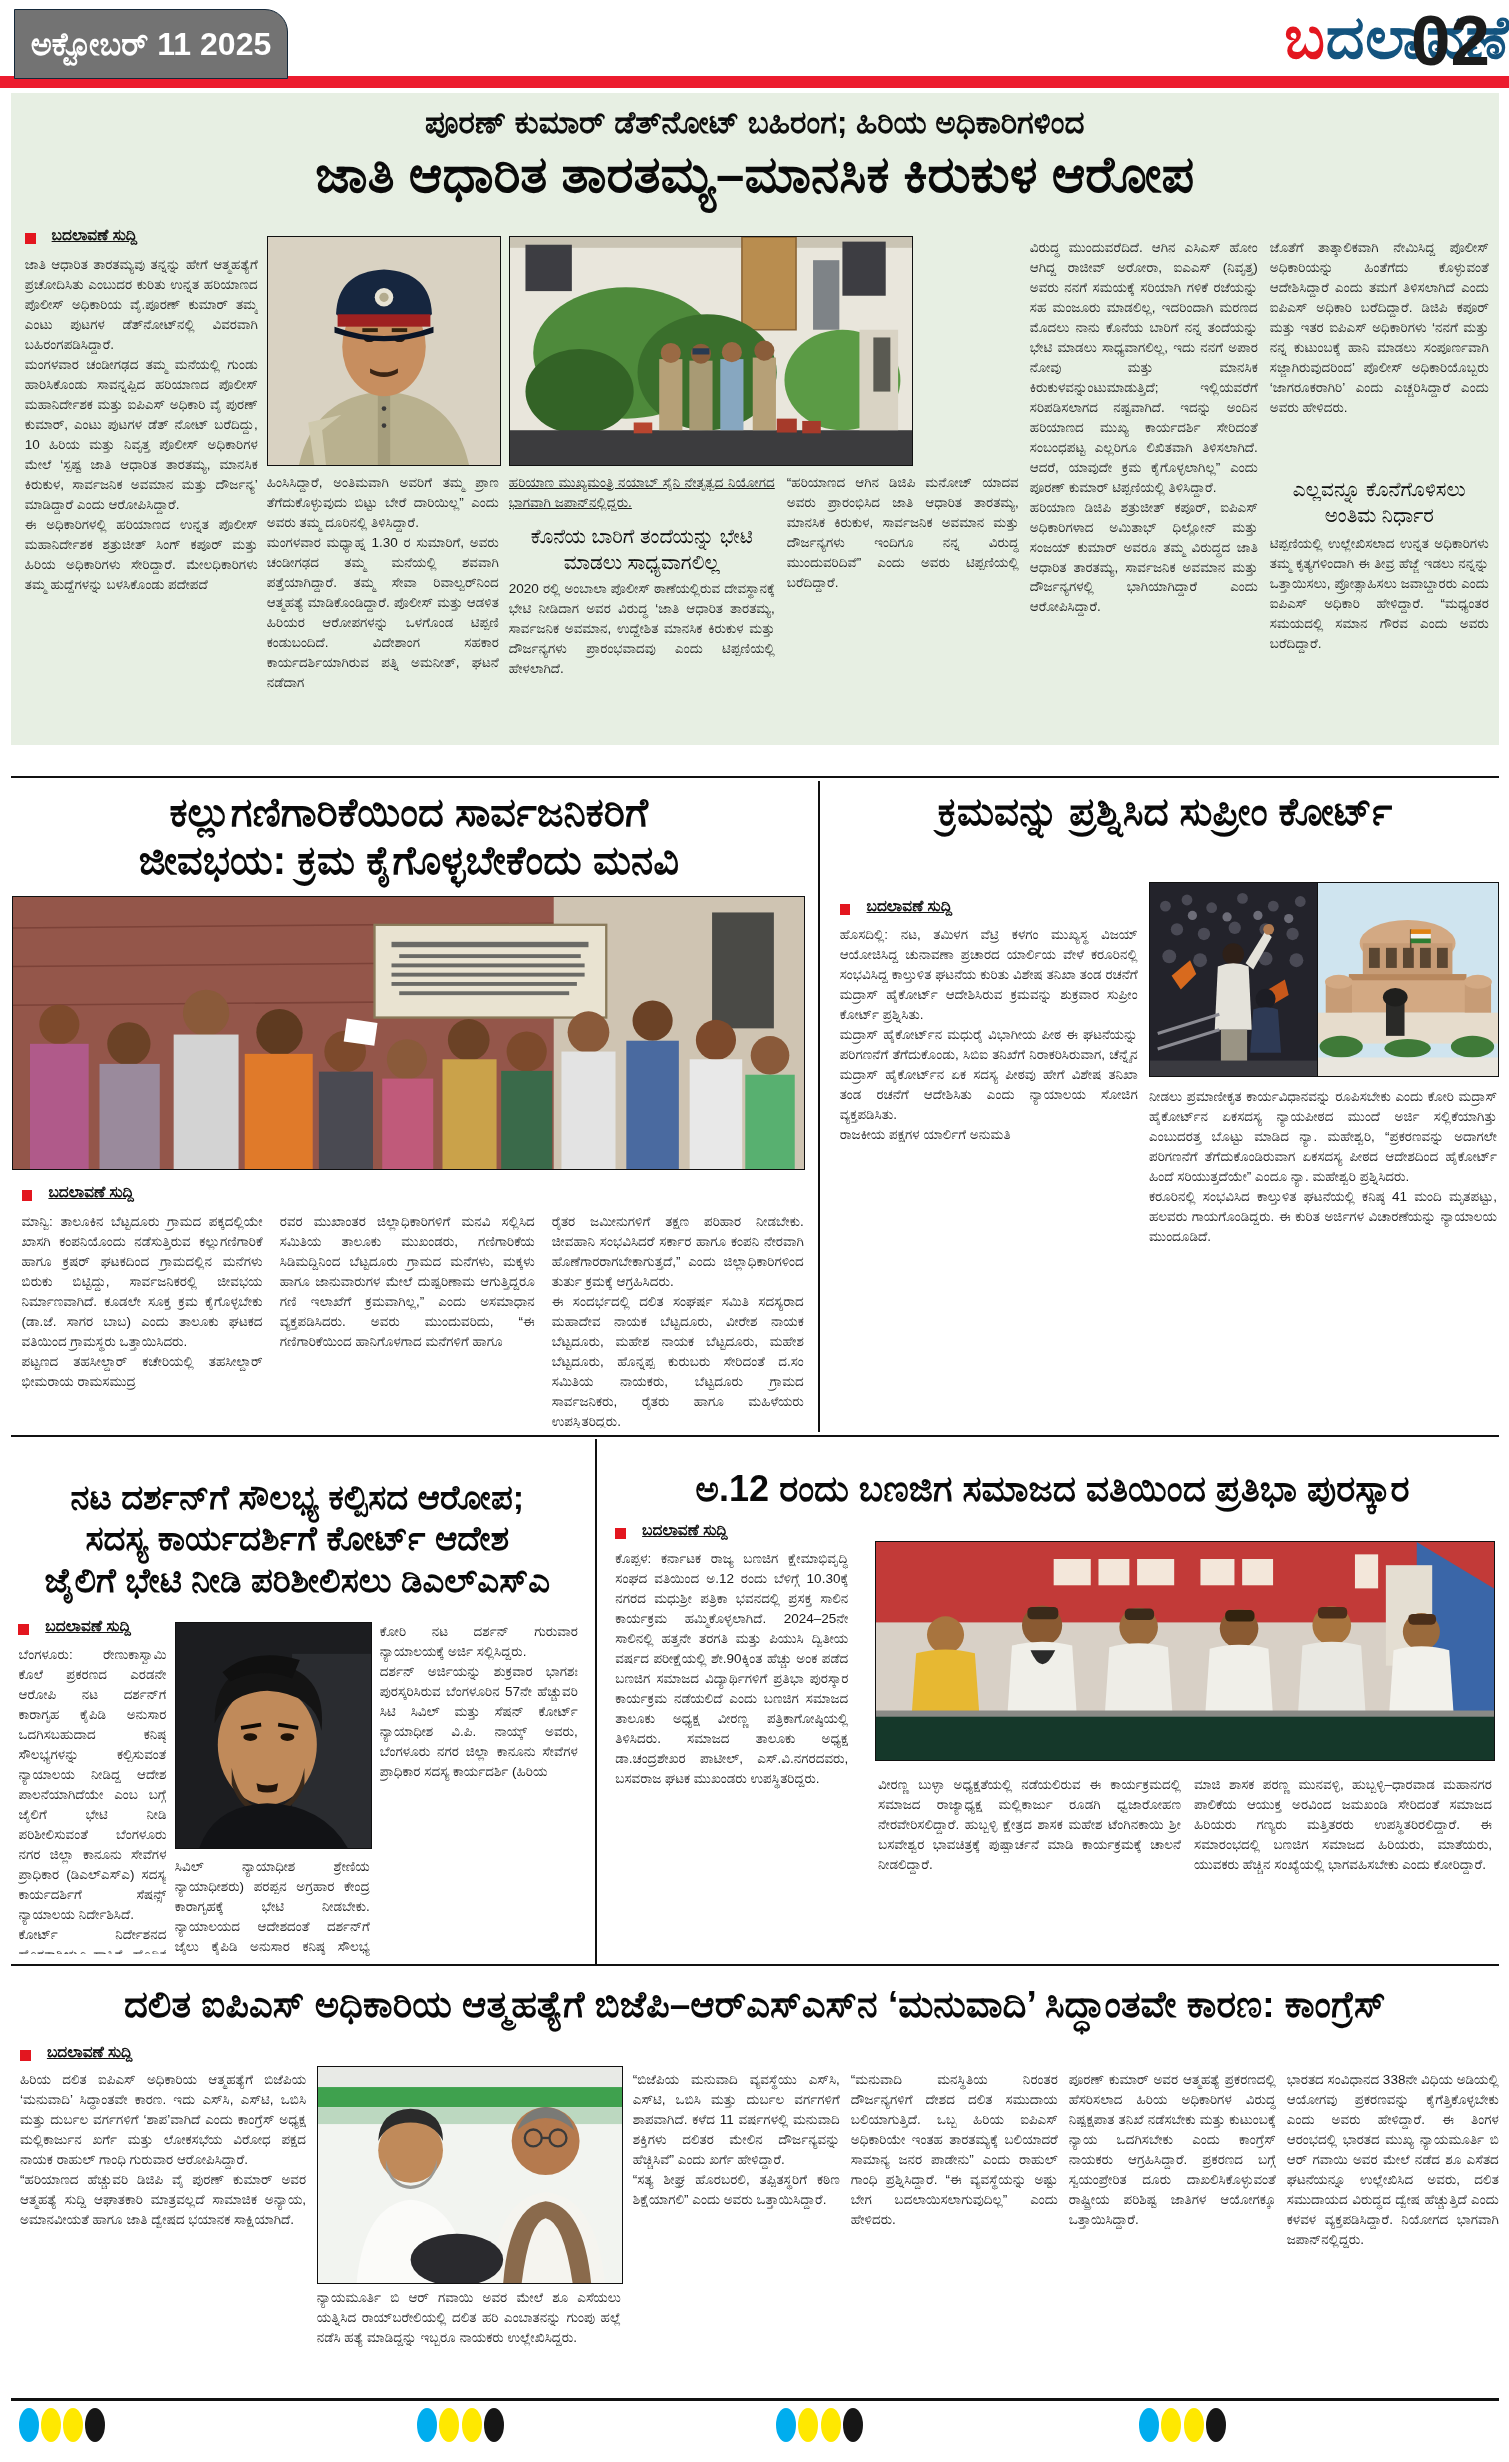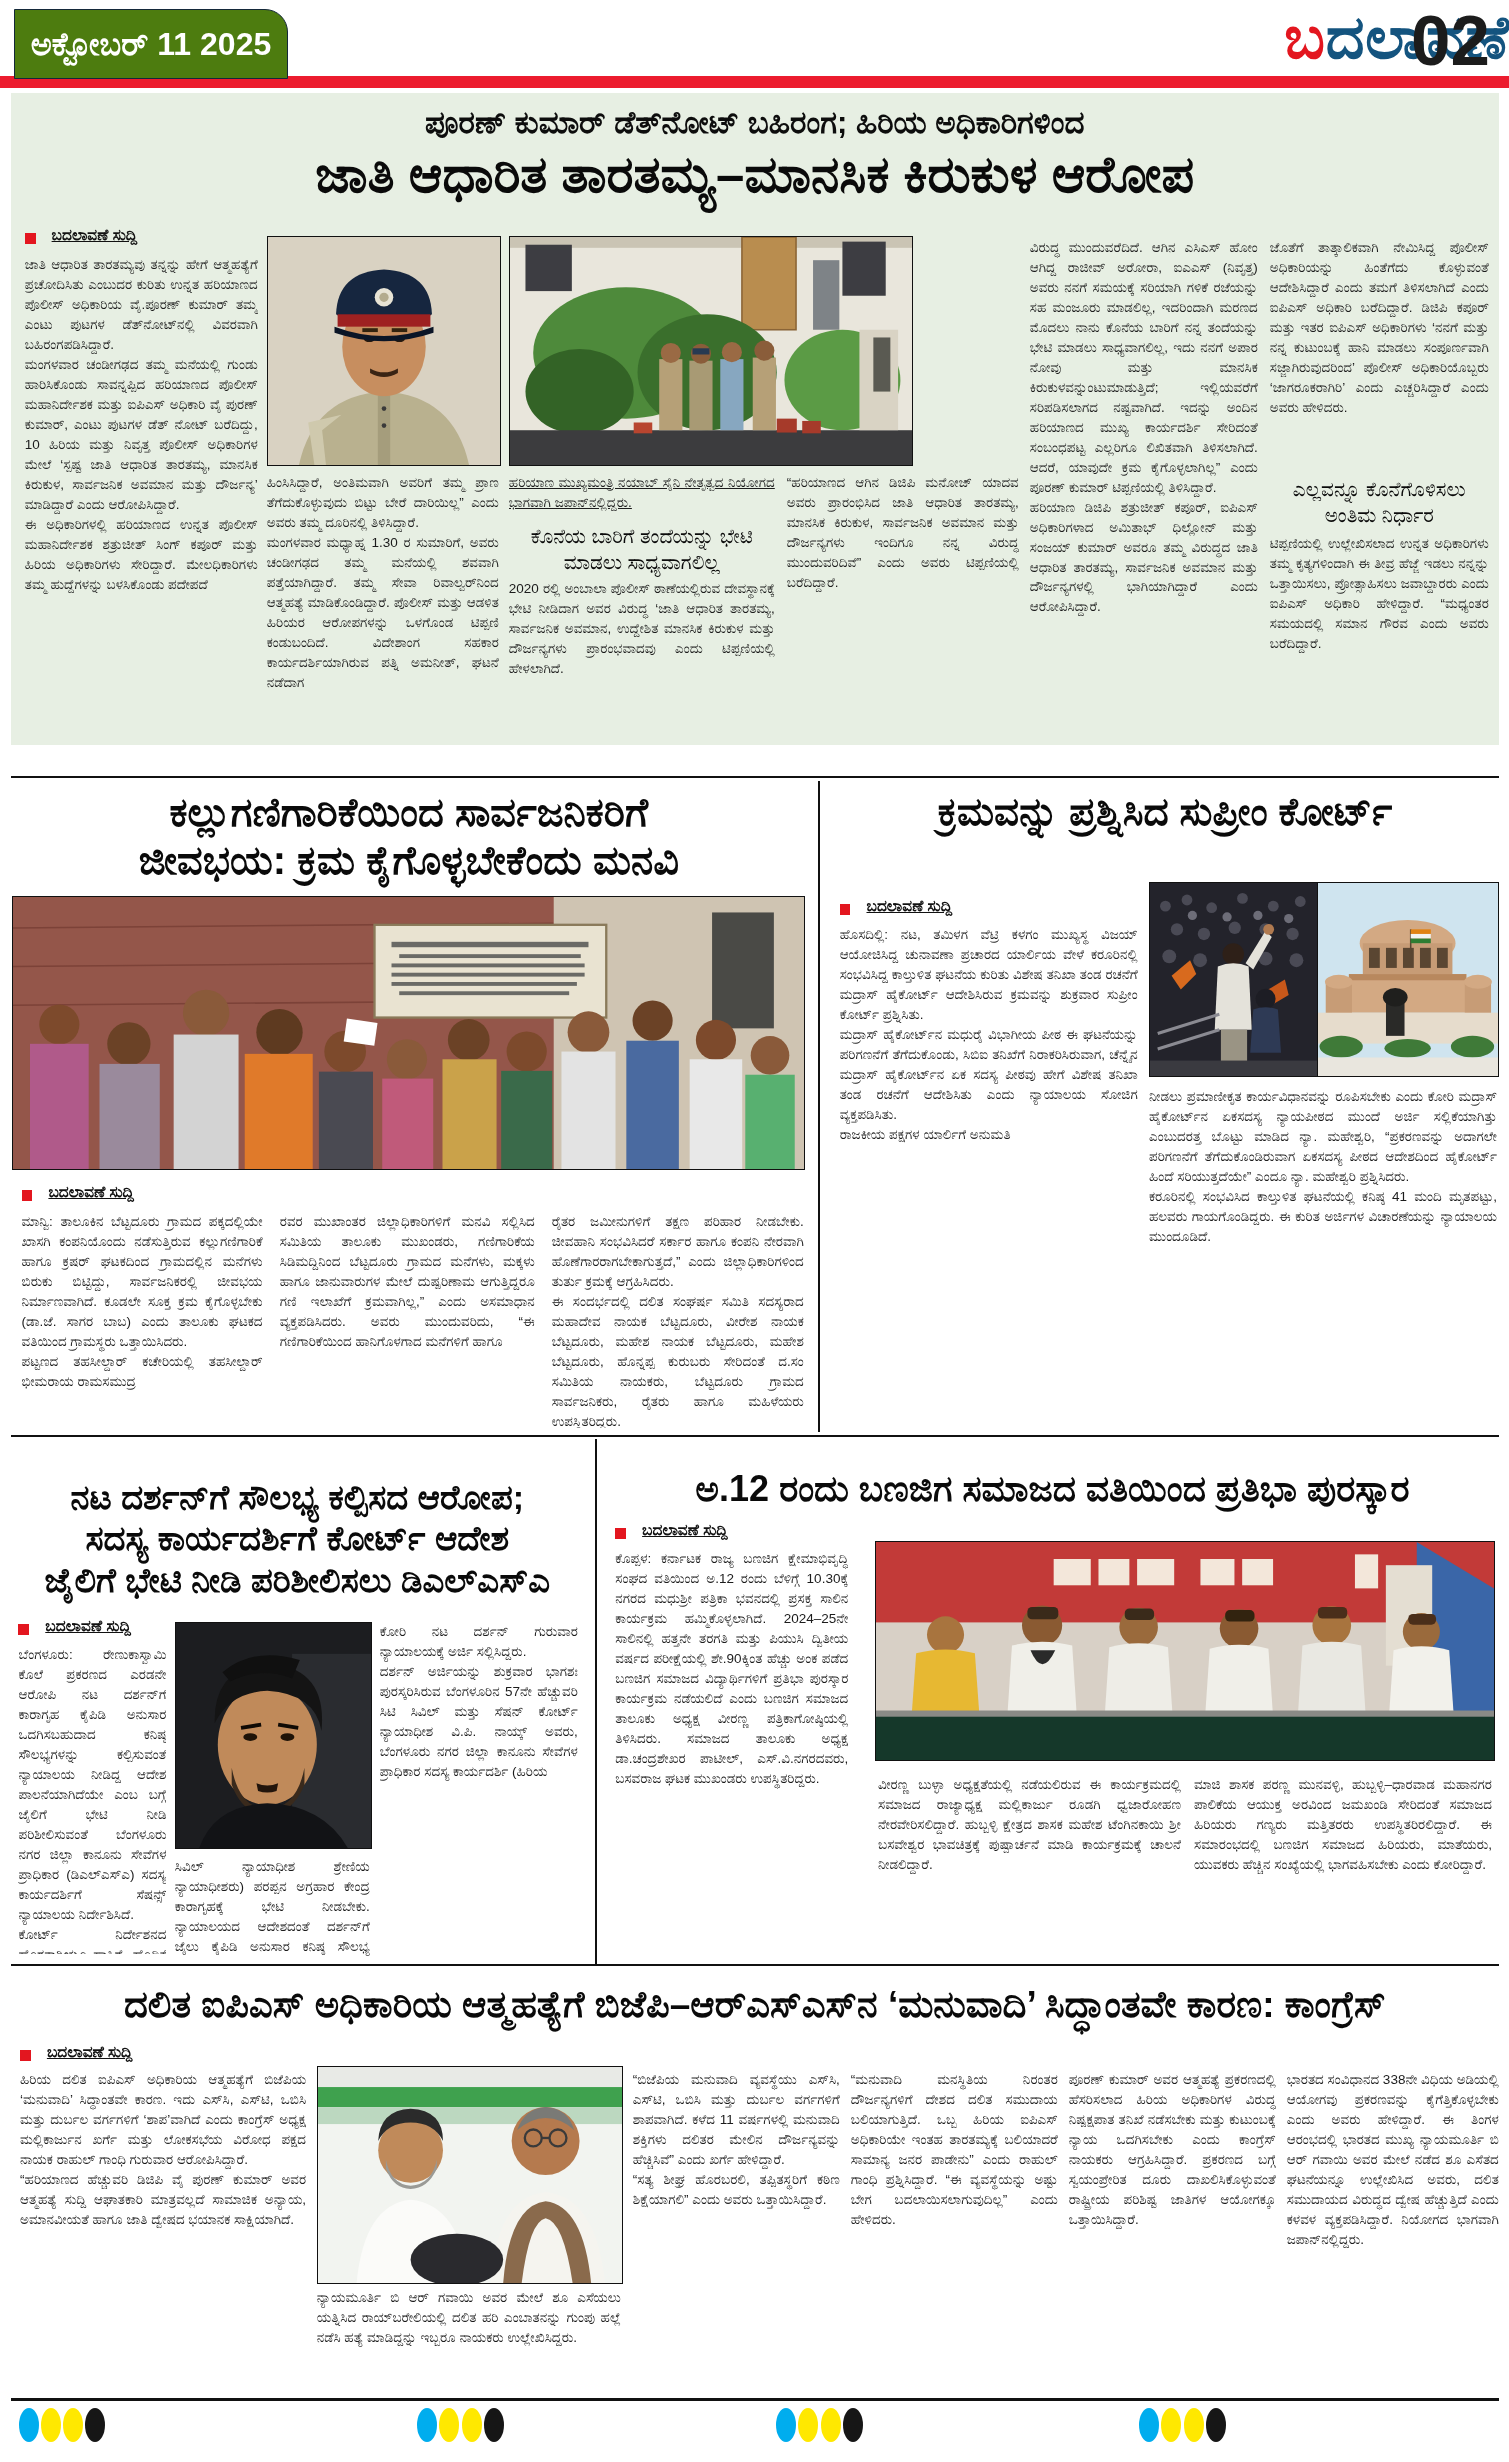--- a/index.html
+++ b/index.html
@@ -1,20 +1,20 @@
 <!DOCTYPE html>
 <html style="font-size:12.4px"><head>
 <meta charset="utf-8">
 <style>
   html,body{margin:0;padding:0;background:#ffffff;}
   body{font-family:"Liberation Sans","DejaVu Sans",sans-serif;}
   #page{position:relative;width:1510px;height:2462px;background:#ffffff;overflow:hidden;color:#1b1b1b;}
   .abs{position:absolute;}
   
-  #datebox{left:14px;top:9.3px;width:272px;height:68px;background:#4d7c0f;border:1.5px solid #14283a;
+  #datebox{left:14px;top:9.3px;width:272px;height:68px;background:#737373;border:1.5px solid #14283a;
     border-radius:0 23px 0 0;display:flex;align-items:center;justify-content:center;}
   #datebox span{color:#ffffff;font-weight:bold;font-size:32px;}
   #masthead{left:0;top:3.1px;width:100%;text-align:right;font-size:60px;font-weight:bold;letter-spacing:0.8px;}
   #masthead .red{color:#e3161f;}
   #masthead .blue{color:#14547f;}
   #pagenum{right:20px;top:0px;font-size:71px;font-weight:bold;color:#1c1c1c;font-family:"Liberation Sans",sans-serif;}
   #redbar{left:0;top:76px;width:1510px;height:12.4px;background:#ec1c2e;}
   
   .hrule{background:#111;height:2.3px;}
   .vrule{background:#111;width:1.5px;}

